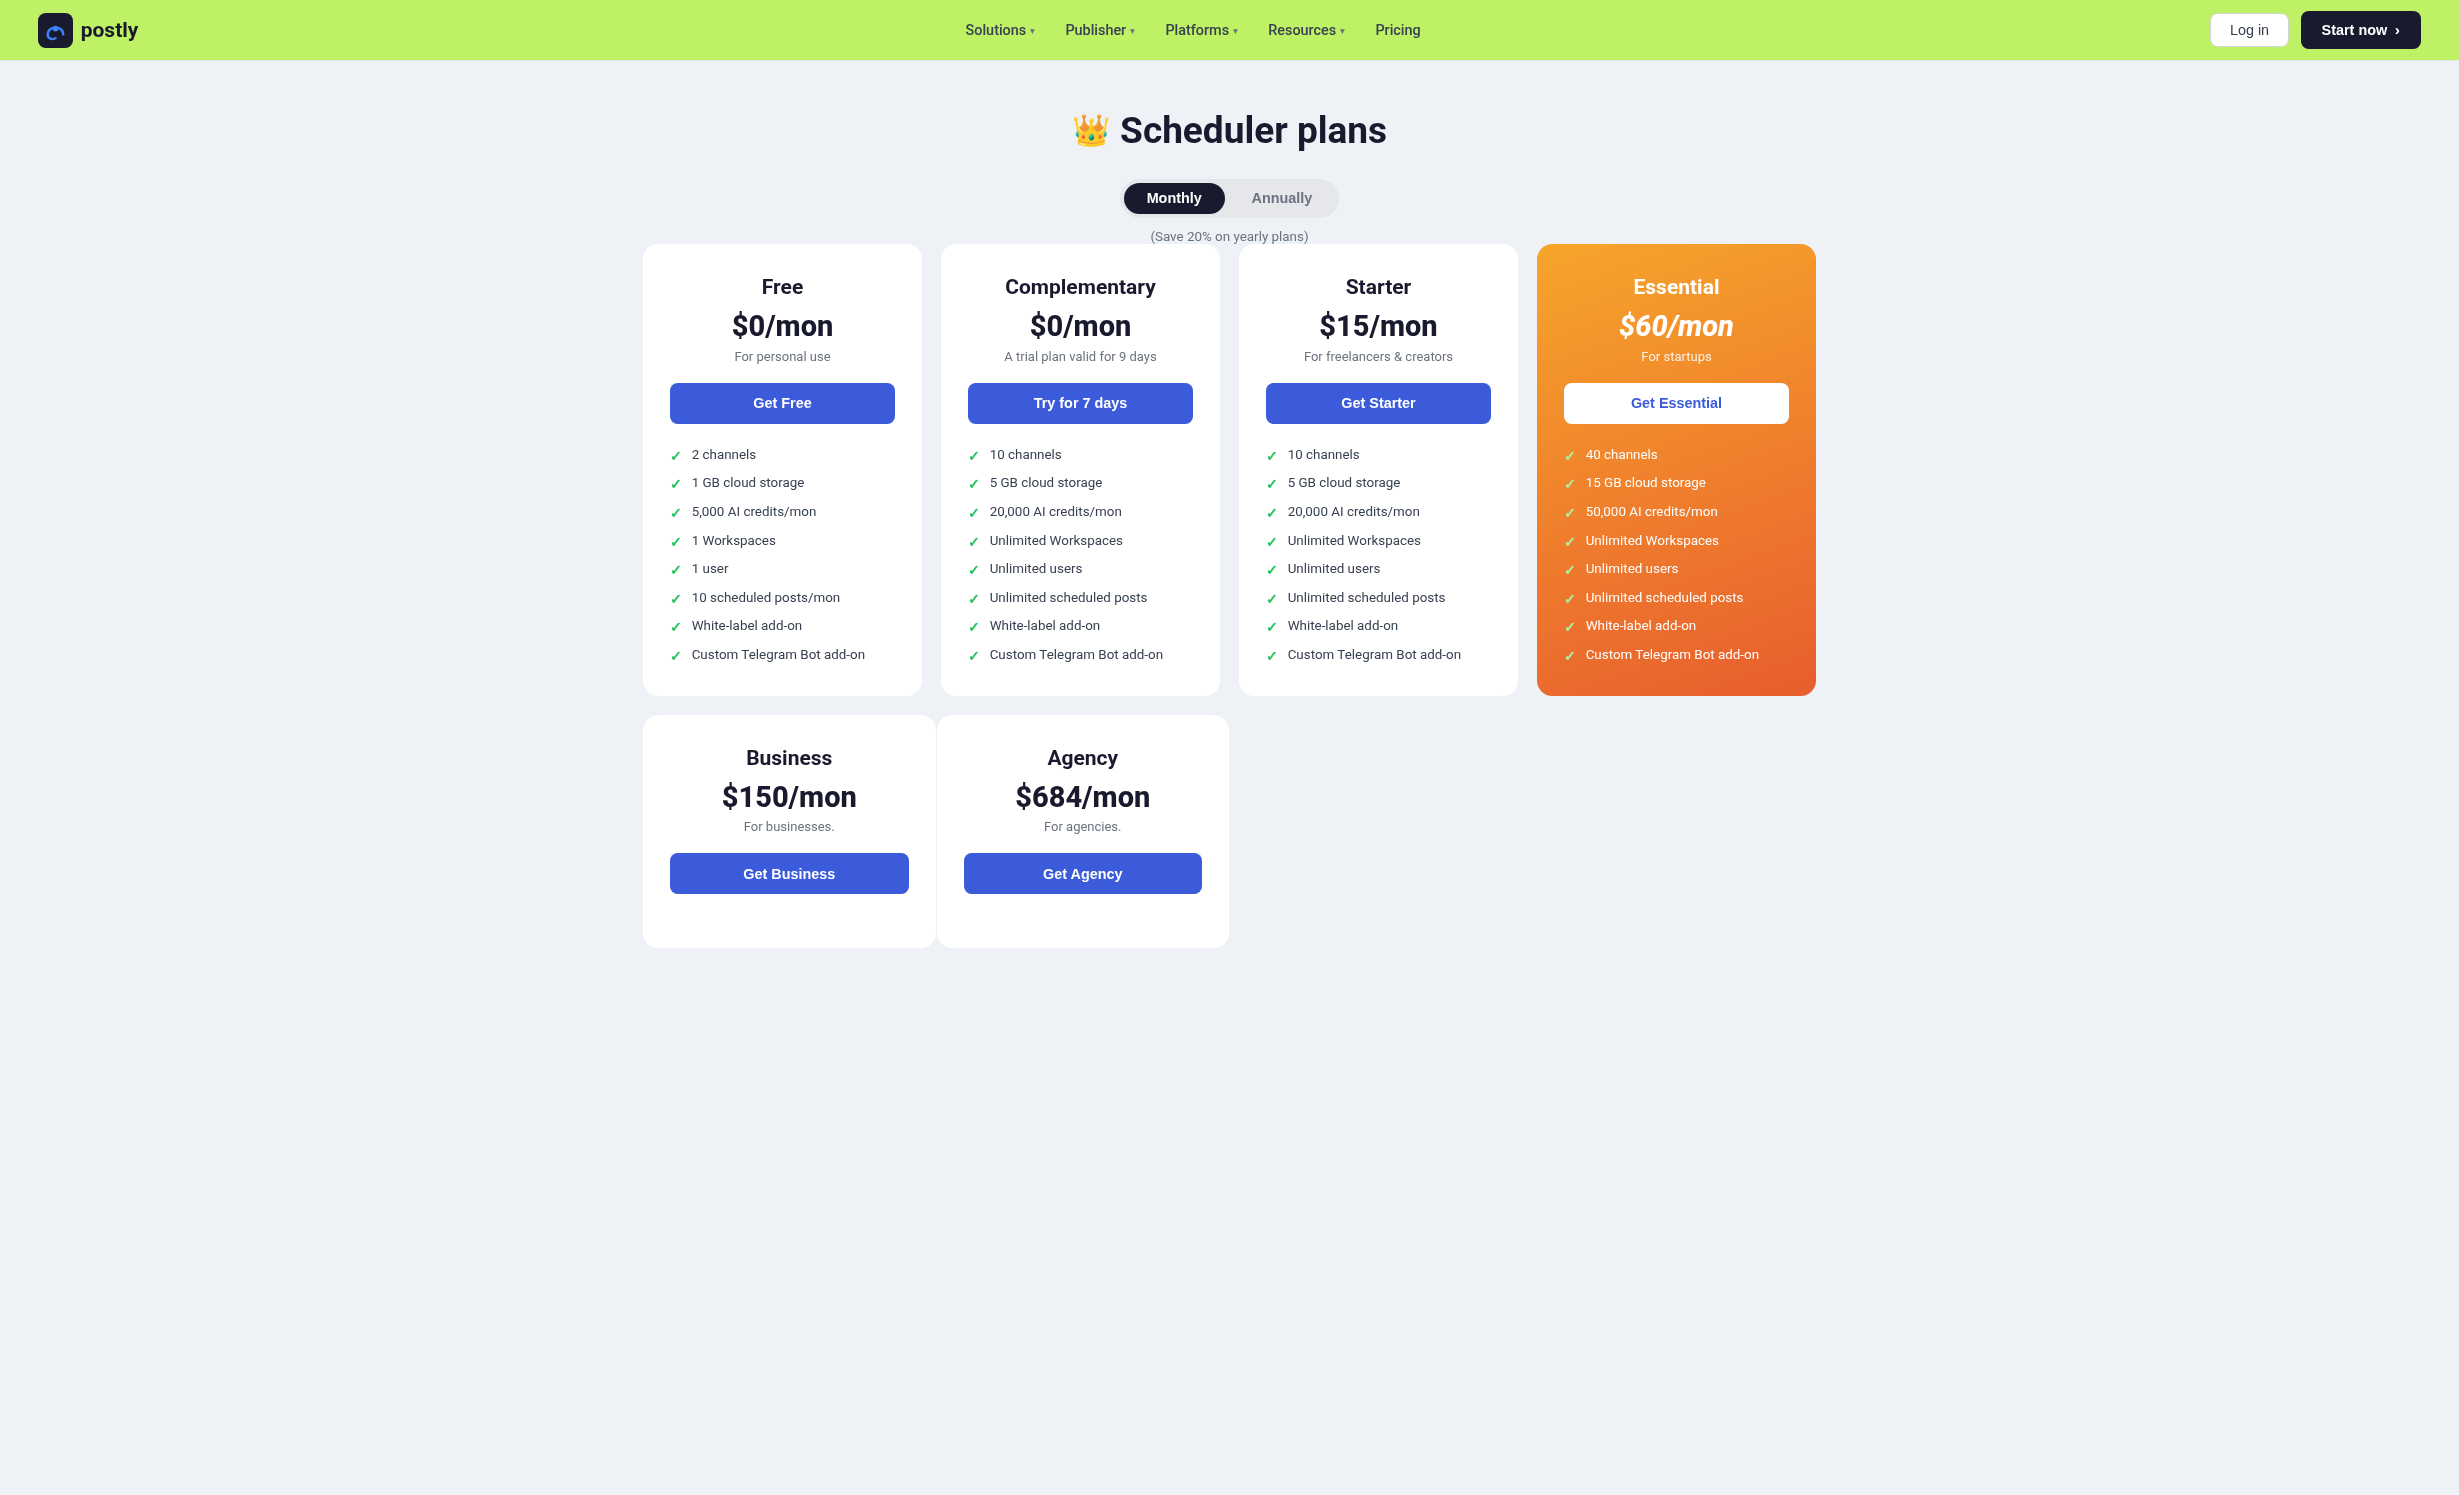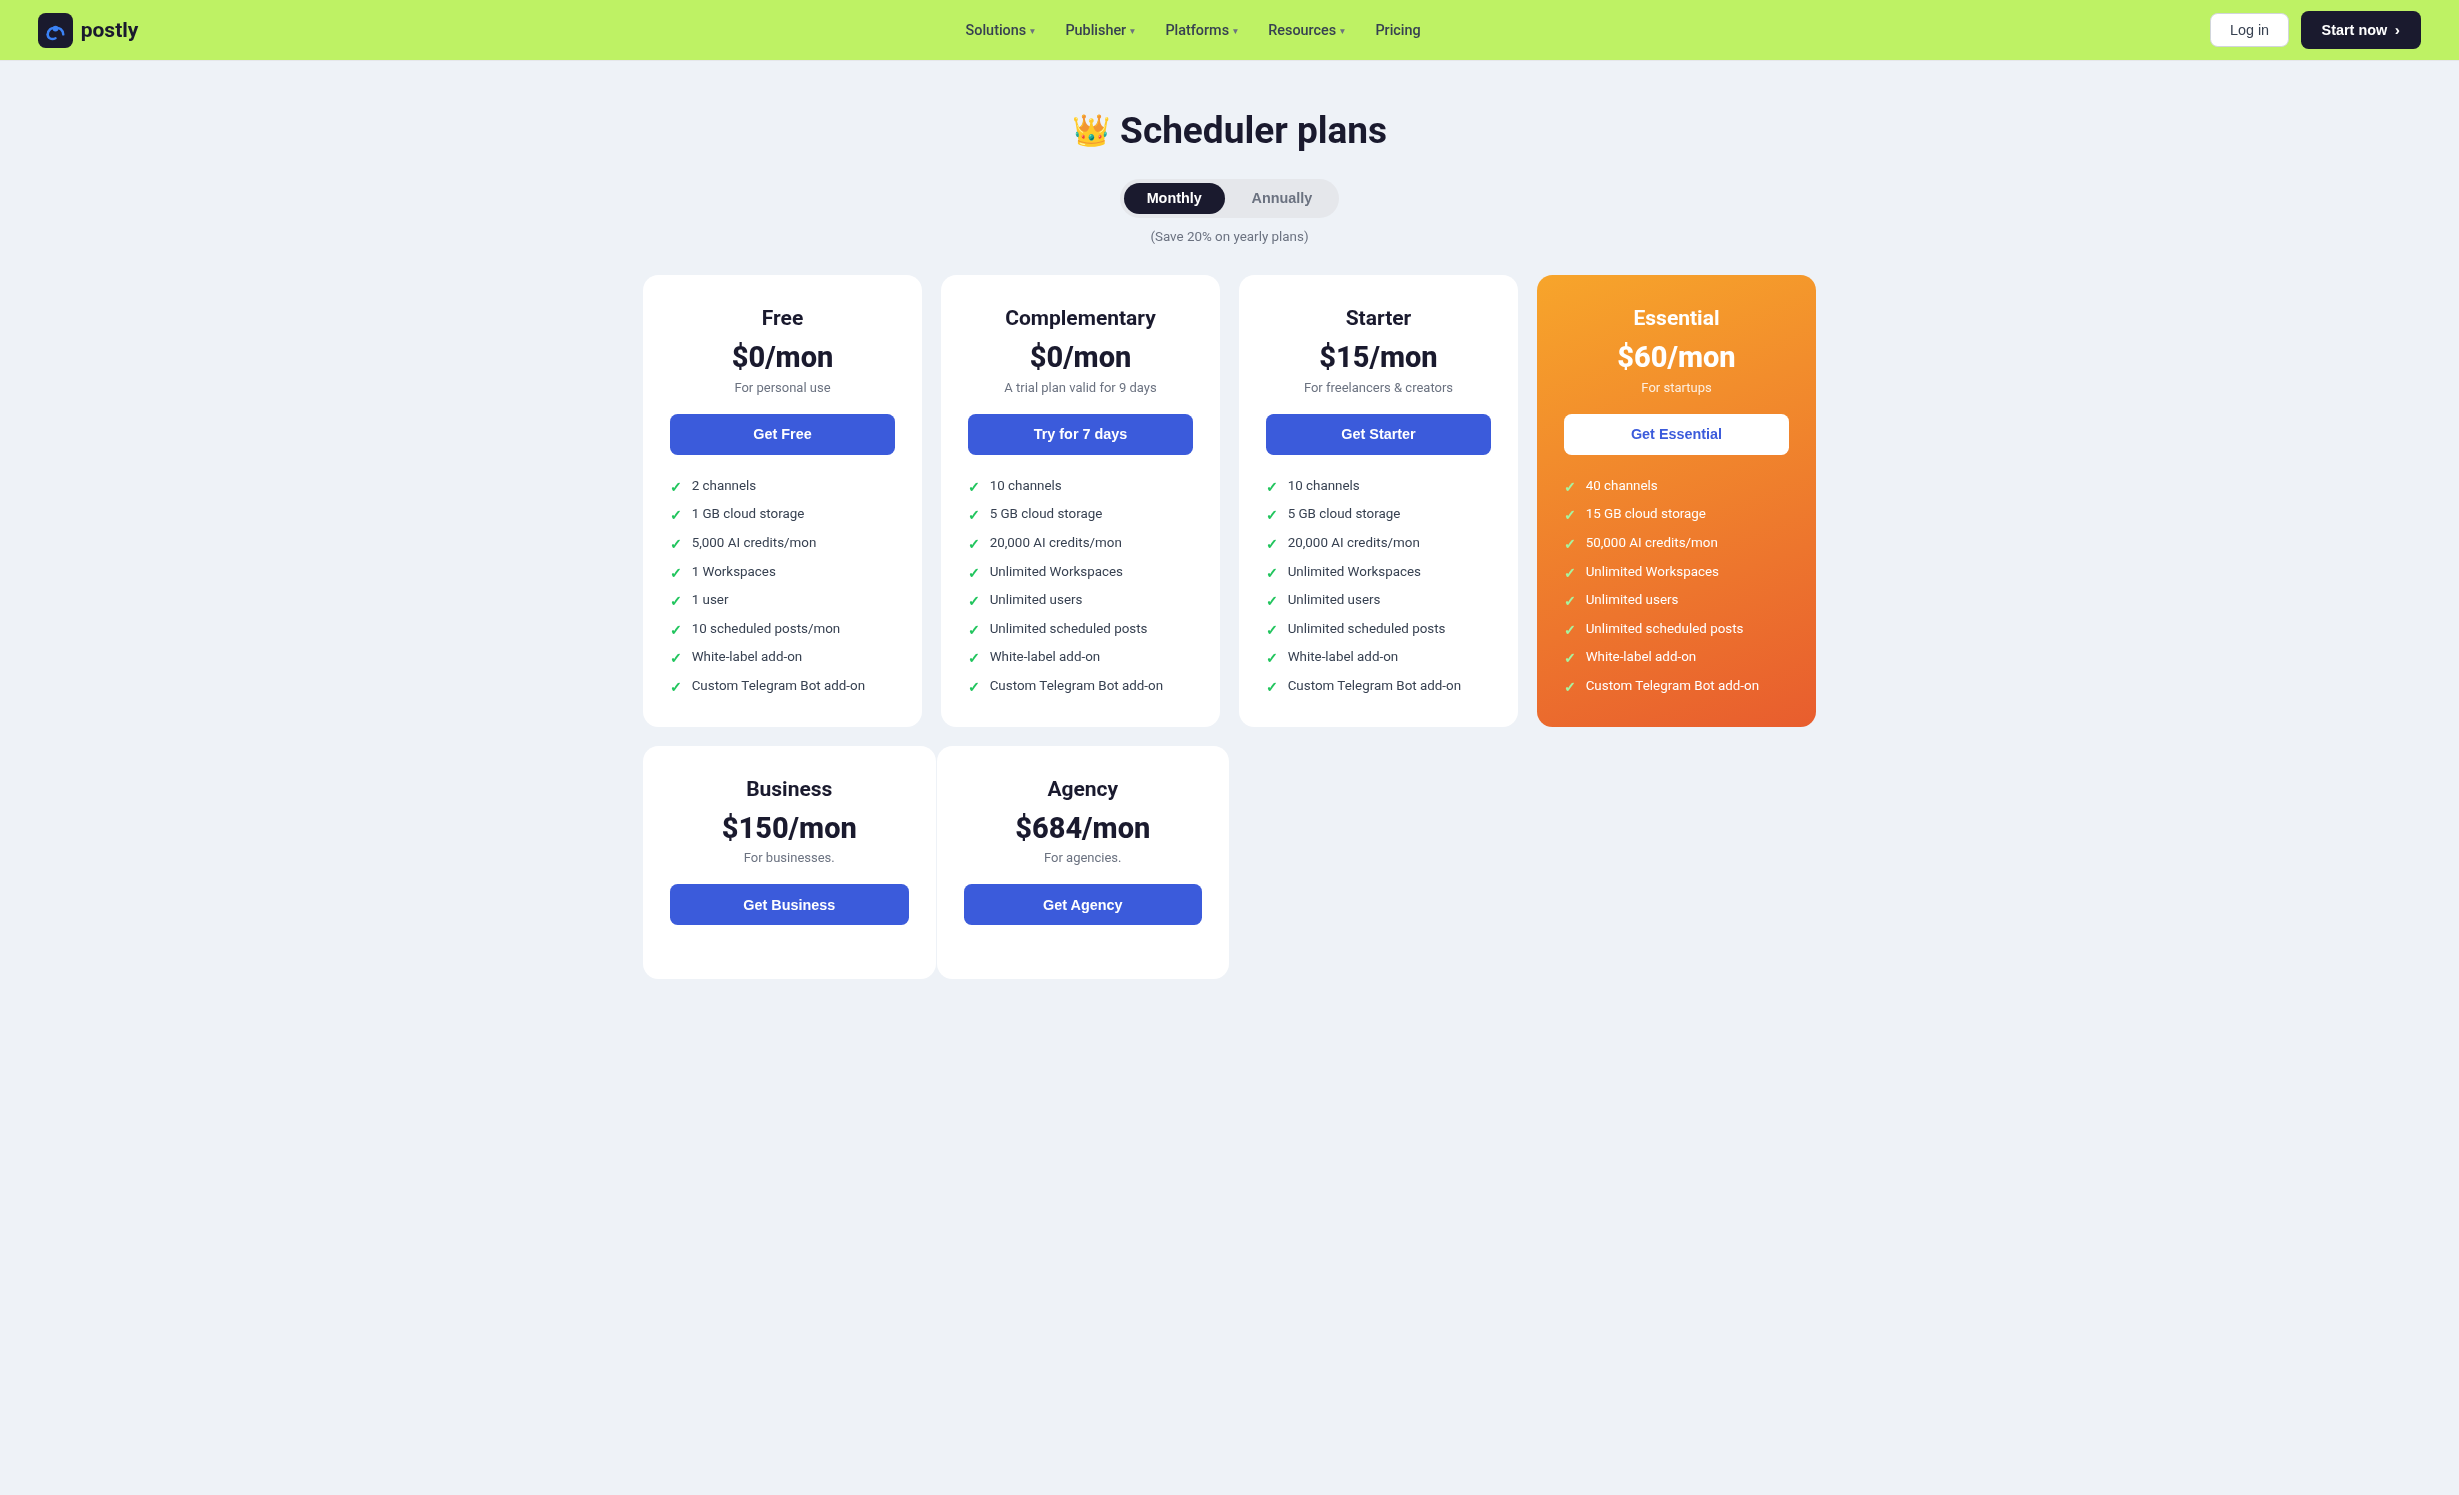--- a/index.html
+++ b/index.html
@@ -138,21 +138,20 @@
       color: #fff;
     }
     .toggle-btn.inactive {
       background: transparent;
       color: #6b7280;
     }
     .save-note {
       text-align: center;
       font-size: 13.4px;
       color: #6b7280;
-      margin-bottom: 31px;
     }
 
     
     .pricing-grid {
       display: grid;
       grid-template-columns: repeat(4, 1fr);
       gap: 19px;
       margin-bottom: 19px;
     }
     .pricing-grid-bottom {
@@ -184,21 +183,21 @@
     }
     .plan-card.essential .plan-name { color: #fff; }
 
     .plan-price {
       font-size: 29px;
       font-weight: 800;
       color: #1a1a2e;
       text-align: center;
       margin-bottom: 5.8px;
     }
-    .plan-card.essential .plan-price { color: #fff; }
+    .plan-card.essential .plan-price { color: #fff; font-style: italic; }
 
     .plan-desc {
       font-size: 13px;
       color: #6b7280;
       text-align: center;
       margin-bottom: 19px;
     }
     .plan-card.essential .plan-desc { color: rgba(255,255,255,0.85); }
 
     .btn-plan {

